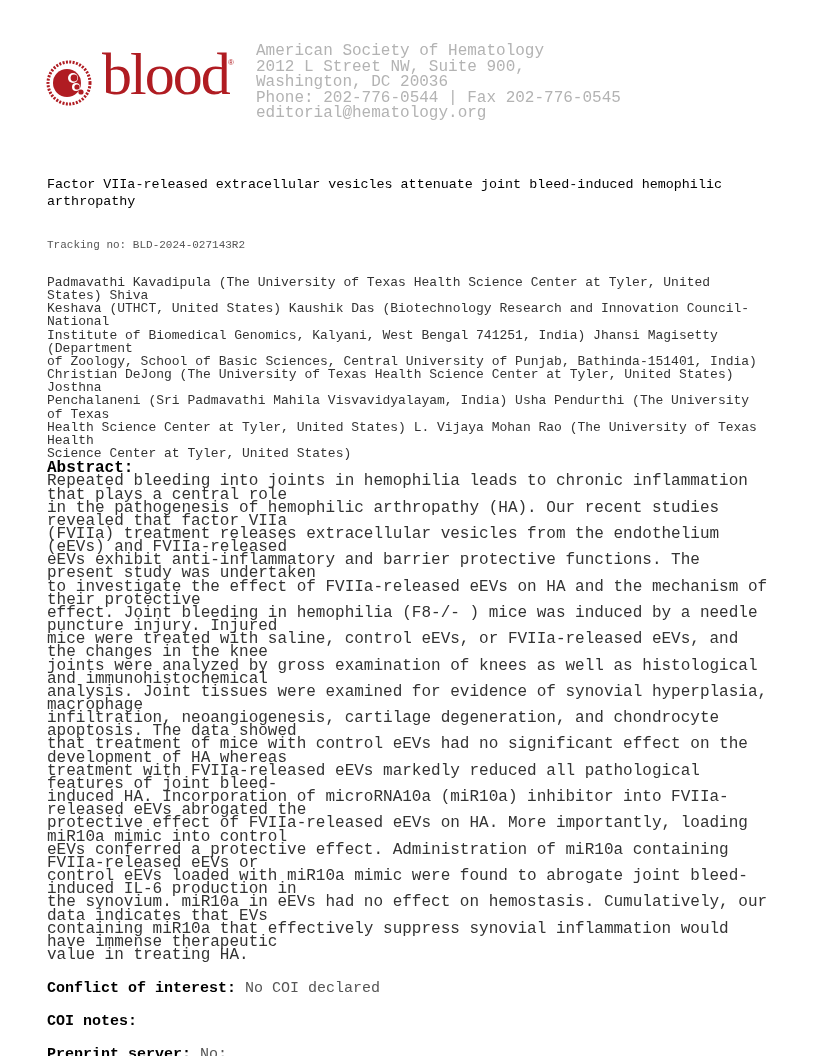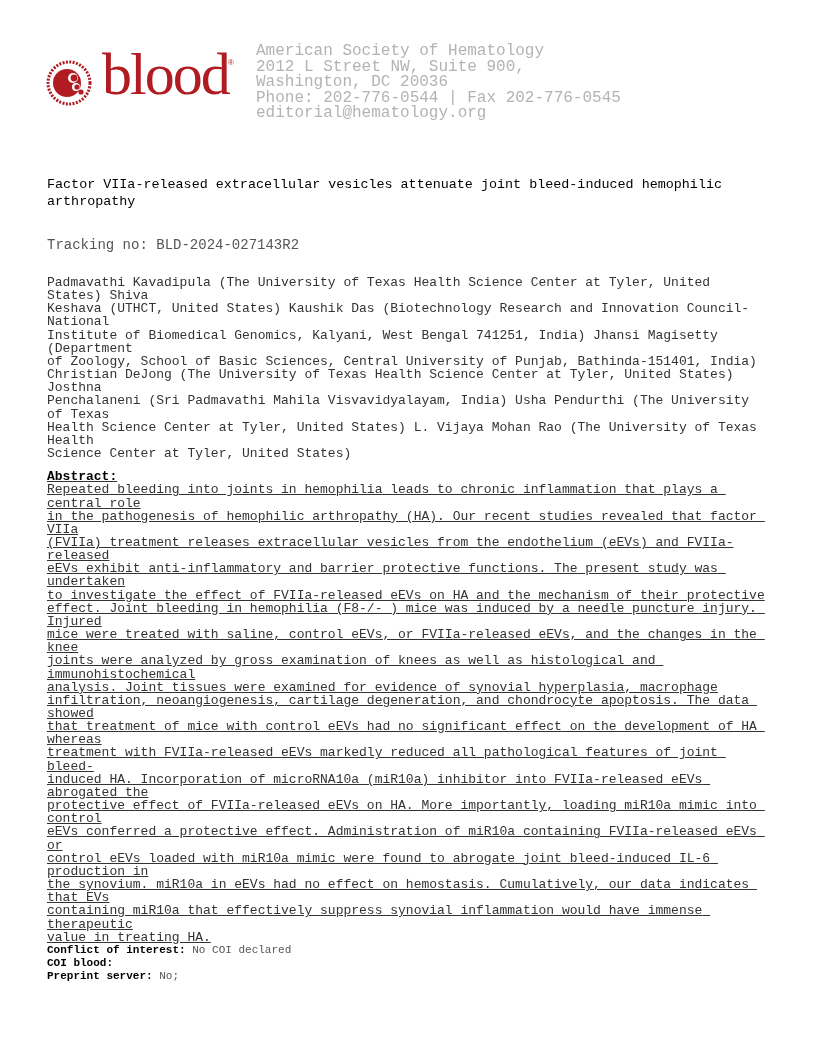--- a/index.html
+++ b/index.html
@@ -12,26 +12,26 @@
       position: absolute; left: 56px; top: -12px;
       font-family: "Liberation Serif", "DejaVu Serif", serif;
       font-size: 60px; letter-spacing: -2px; color: #b01c22; line-height: 1;
     }
     .reg { position: absolute; left: 182px; top: 2px; font-size: 8px; color: #b01c22; font-family: "Liberation Sans", sans-serif; }
     .address { position: absolute; left: 214px; top: 0px; font-size: 16px; line-height: 15.5px; color: #b3b3b3; white-space: nowrap; }
     .address div { height: 15.5px; }
 
     .content { position: absolute; left: 47px; top: 176px; width: 722px; color: #1a1a1a; }
     .title { font-weight: normal; font-size: 13.4px; line-height: 17px; margin: 0; color: #000; }
-    .tracking { margin-top: 29px; font-size: 14px; line-height: 13px; color: #555; }
+    .tracking { margin-top: 29px; font-size: 11px; line-height: 13px; color: #555; }
     .authors { margin-top: 24px; font-size: 13px; line-height: 13.15px; color: #333; white-space: pre-wrap; }
-    .abstract { margin-top: 10px; font-size: 13px; line-height: 13.15px; color: #333; text-decoration: underline; }
+    .abstract { margin-top: 2px; font-size: 16px; line-height: 13.15px; color: #333; }
     .abstract .label { font-weight: bold; color: #000; }
     .abstract .body { white-space: pre-wrap; }
-    .field { font-size: 11px; line-height: 13px; }
+    .field { margin-top: 20px; font-size: 15px; line-height: 13px; }
     .field .label { font-weight: bold; color: #000; }
     .field .value { color: #555; }
   </style>
 </head>
 <body>
 
 <div class="header">
   <div class="logo">
     <svg class="seal" viewBox="0 0 46 46" xmlns="http://www.w3.org/2000/svg">
       <circle cx="23" cy="23" r="21" fill="none" stroke="#b01c22" stroke-width="3" stroke-dasharray="2 1.4"></circle>
@@ -93,21 +93,21 @@
 containing miR10a that effectively suppress synovial inflammation would have immense therapeutic
 value in treating HA.</div>
   </div>
 
   <div class="field">
     <span class="label">Conflict of interest:</span>
     <span class="value">No COI declared</span>
   </div>
 
   <div class="field">
-    <span class="label">COI blood:</span>
+    <span class="label">COI notes:</span>
     <span class="value"></span>
   </div>
 
   <div class="field">
     <span class="label">Preprint server:</span>
     <span class="value">No;</span>
   </div>
 </div>
 
 </body></html>

